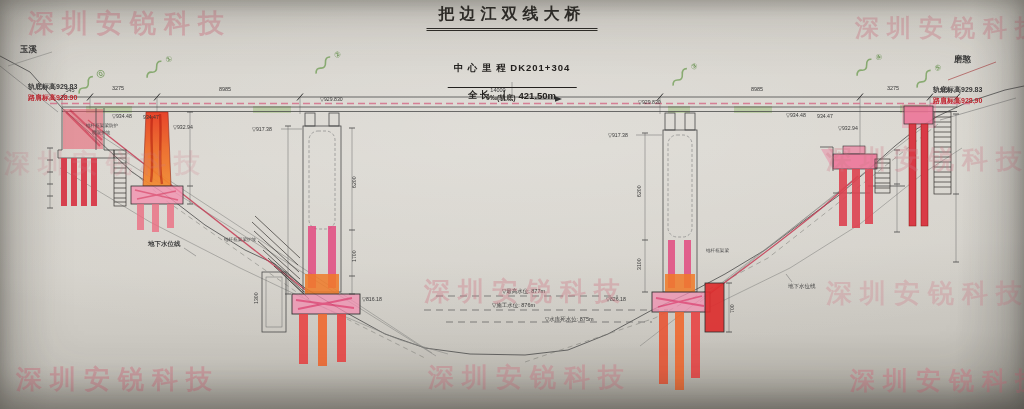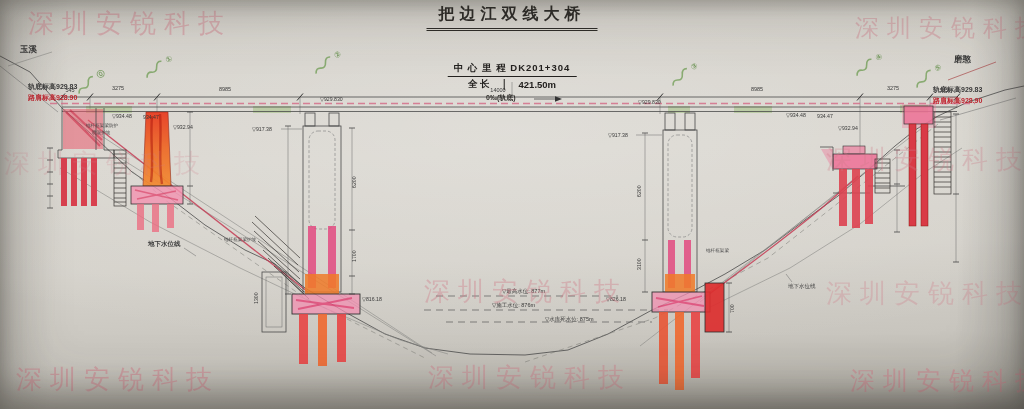--- a/index.html
+++ b/index.html
@@ -27,25 +27,25 @@
   .gmark{opacity:.75}
   .gmark path{stroke:#6f9d53;stroke-width:1.6;fill:none}
   .gmark text{fill:#5e8c44;font-size:8px;font-weight:bold}
   .t5{font-size:5.2px}.t55{font-size:5.5px}.t45{font-size:4.6px;fill:#4a4a4a}
   .red-t{fill:#c0242e}
   .title{position:absolute;left:50%;top:4px;transform:translateX(-50%);
     font-size:16px;font-weight:bold;letter-spacing:5px;color:#2d2b28;
     border-bottom:3px double #2d2b28;padding:0 12px 3px;white-space:nowrap;}
   .cinfo{position:absolute;left:50%;top:62px;transform:translateX(-50%);
     font-size:9.5px;font-weight:bold;color:#23211f;text-align:center;white-space:nowrap;}
-  .cinfo .r1{border-bottom:1.2px solid #23211f;padding:0 6px 1px;letter-spacing:1px}
+  .cinfo .r1{border-bottom:1.2px solid #23211f;padding:0 6px 12px;letter-spacing:1px}
   .cinfo .r2{display:flex;justify-content:center;align-items:center;gap:14px;padding-top:1px}
   .cinfo .vbar{display:inline-block;width:1px;height:11px;background:#23211f}
   .grade{position:absolute;left:486px;top:93px;font-size:7px;font-weight:bold;color:#2d2b28}
-  .wm{position:absolute;color:#cf7b88;letter-spacing:8px;font-weight:normal;
+  .wm{position:absolute;color:#cf7b88;letter-spacing:8px;font-weight:bold;
     white-space:nowrap;pointer-events:none;font-size:26px}
 </style>
 </head>
 <body>
 
 <div class="photo">
 
 <svg width="1024" height="409" viewBox="0 0 1024 409">
   <defs>
     <linearGradient id="gp1" x1="0" y1="0" x2="0" y2="1">

